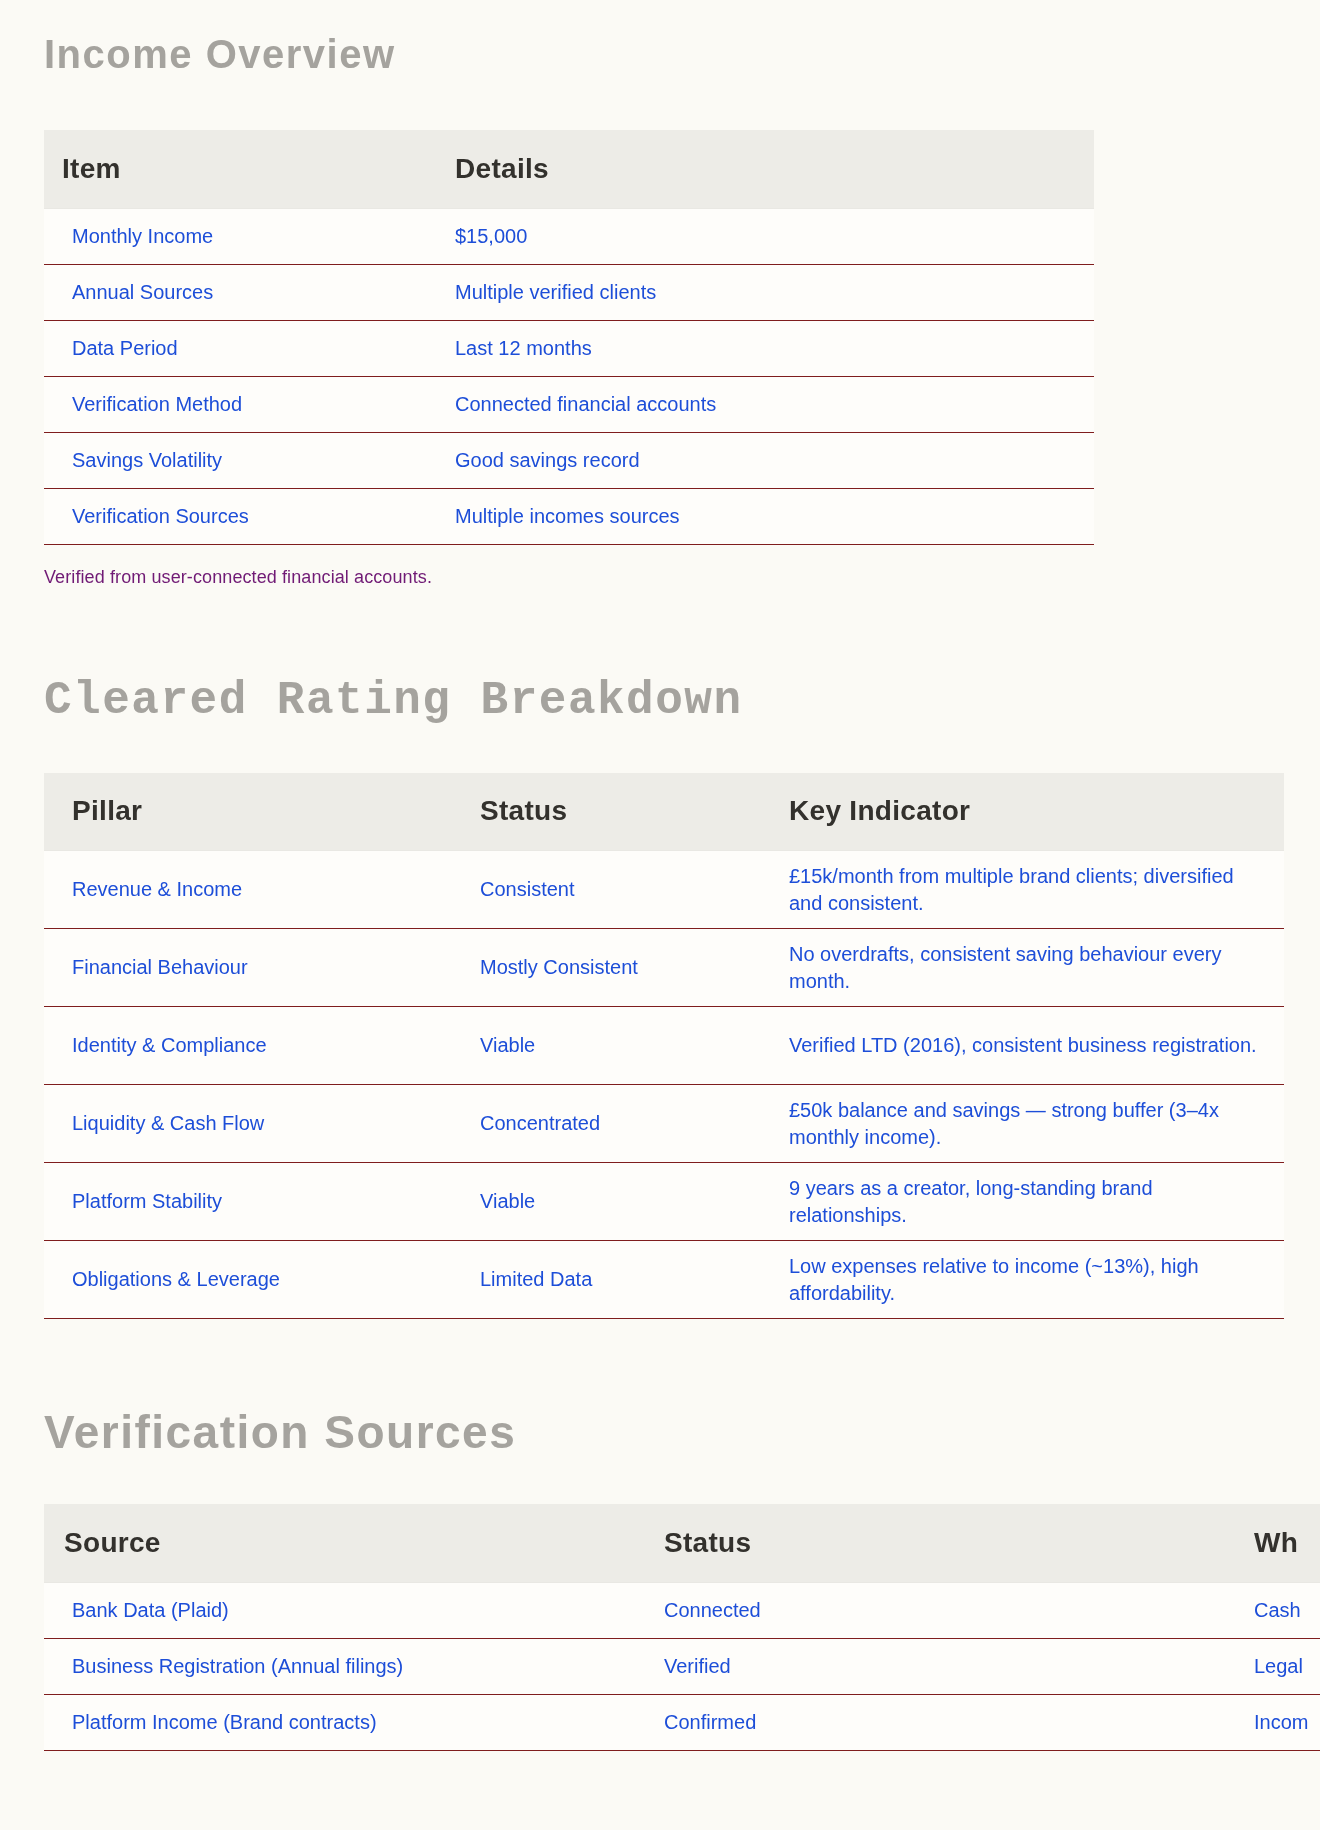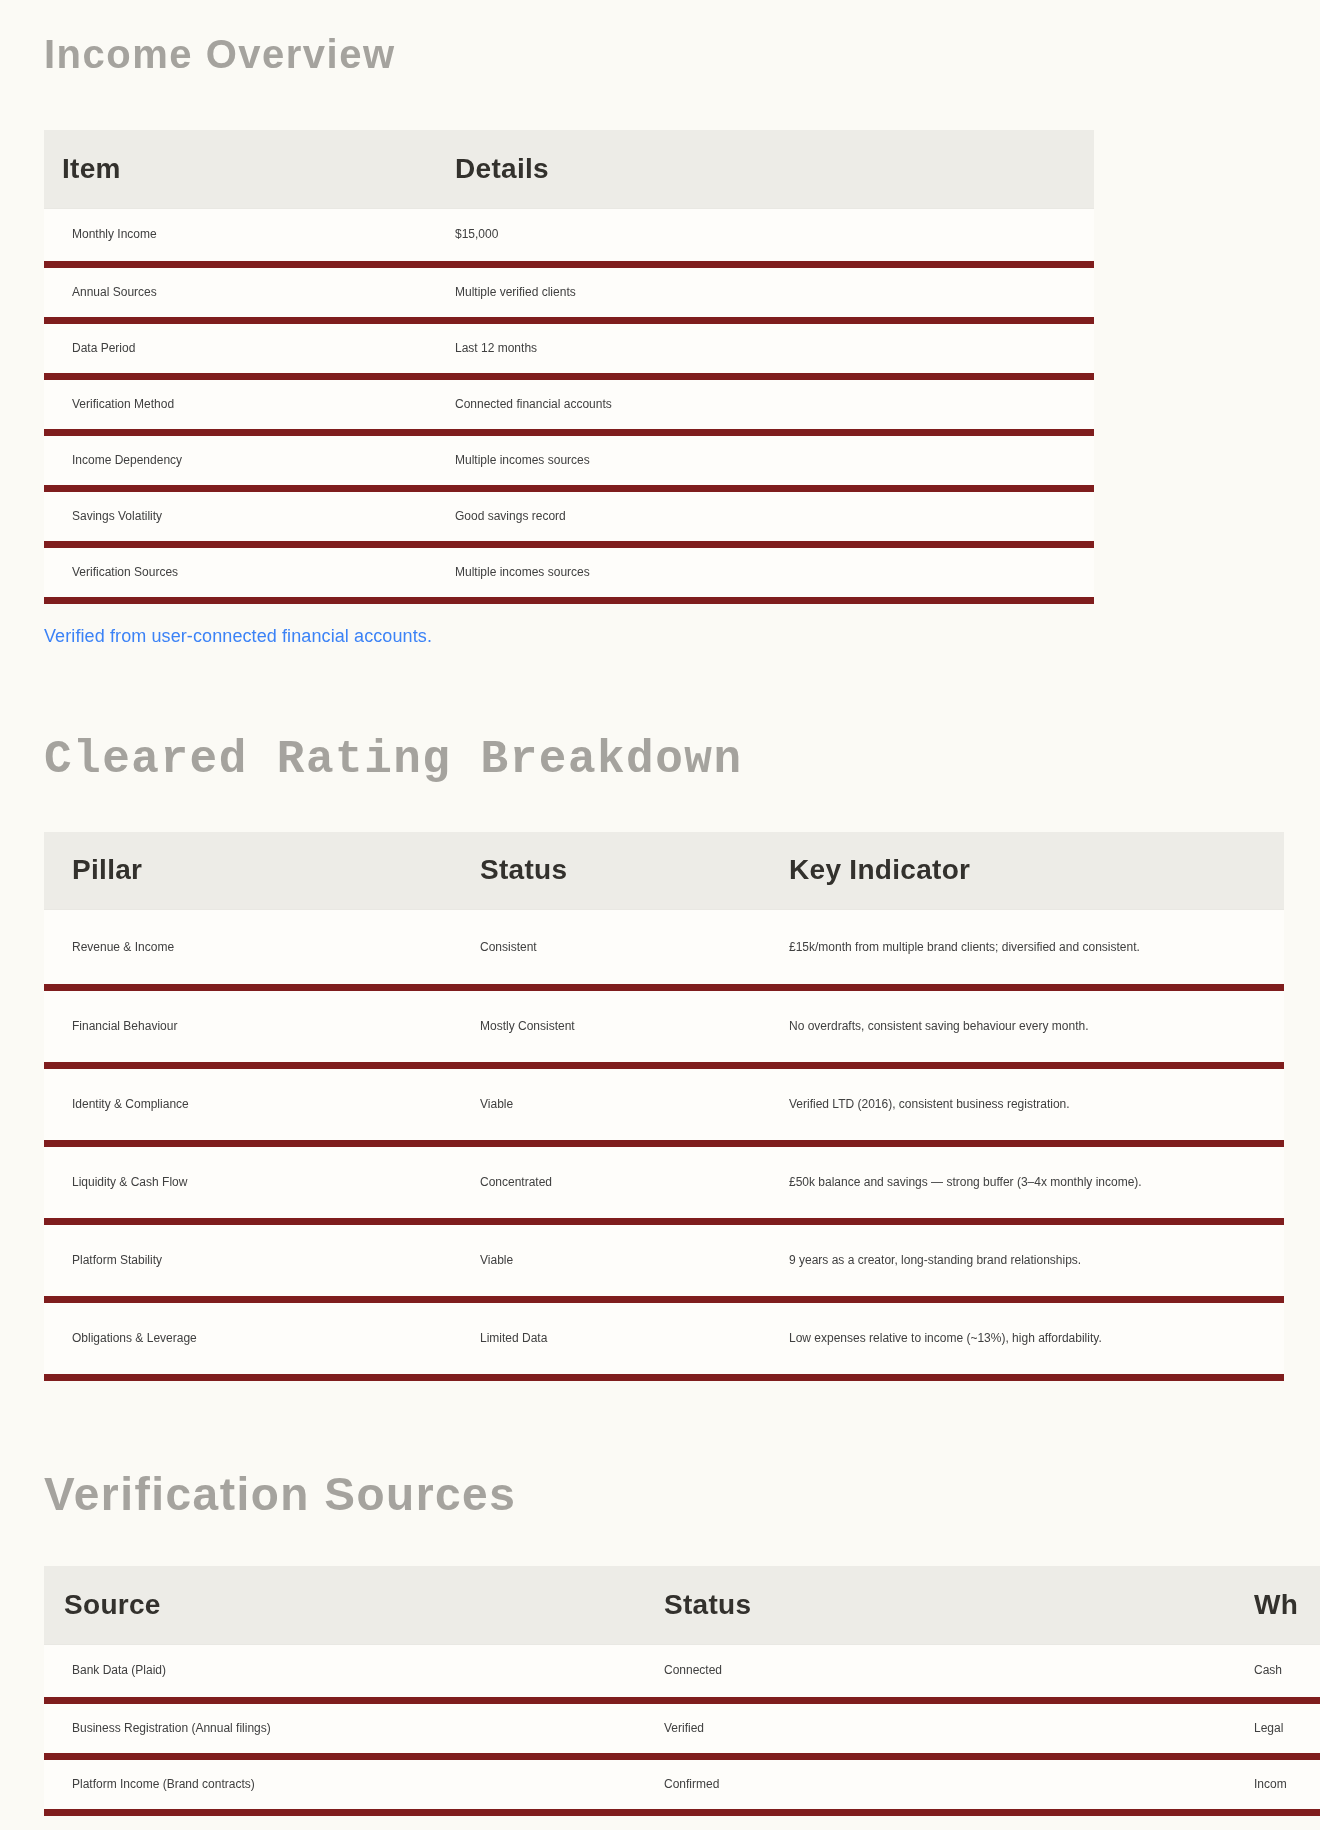--- a/index.html
+++ b/index.html
@@ -35,47 +35,47 @@
     color: #33312d;
     letter-spacing: 0.3px;
     height: 78px;
     padding: 0 10px 0 28px;
     border-bottom: 1px solid #e9e8e3;
     vertical-align: middle;
     white-space: nowrap;
     overflow: hidden;
   }
   td {
-    font-size: 12px;
+    font-size: 20px;
     font-weight: 400;
-    color: #404040;
+    color: #1d4ed8;
     height: 56px;
     padding: 0 10px 0 28px;
-    border-bottom: 7px solid #7f1d1d;
+    border-bottom: 1px solid #7f1d1d;
     vertical-align: middle;
     line-height: 27px;
   }
 
   .tbl-income { width: 1050px; }
   .tbl-income th:nth-child(1) { width: 383px; padding-left: 18px; }
 
   .tbl-rating { width: 1240px; }
   .tbl-rating th:nth-child(1) { width: 408px; }
   .tbl-rating th:nth-child(2) { width: 309px; }
   .tbl-rating td { height: 78px; }
   .tbl-rating td:nth-child(3) { padding-right: 12px; }
 
   .tbl-sources { width: 1800px; }
   .tbl-sources th:nth-child(1) { width: 592px; padding-left: 20px; }
   .tbl-sources th:nth-child(2) { width: 590px; }
 
   .caption {
     margin-top: 22px;
     font-size: 18px;
-    color: #3b82f6;
+    color: #701a75;
     letter-spacing: 0.1px;
   }
 </style>
 </head>
 <body>
 
 <div class="page">
 
   <section>
     <h1 class="sec-title h-income">Income Overview</h1>
@@ -95,24 +95,20 @@
             <td>Annual Sources</td>
             <td>Multiple verified clients</td>
           </tr>
           <tr>
             <td>Data Period</td>
             <td>Last 12 months</td>
           </tr>
           <tr>
             <td>Verification Method</td>
             <td>Connected financial accounts</td>
-          </tr>
-          <tr>
-            <td>Income Dependency</td>
-            <td>Multiple incomes sources</td>
           </tr>
           <tr>
             <td>Savings Volatility</td>
             <td>Good savings record</td>
           </tr>
           <tr>
             <td>Verification Sources</td>
             <td>Multiple incomes sources</td>
           </tr>
         </tbody>

